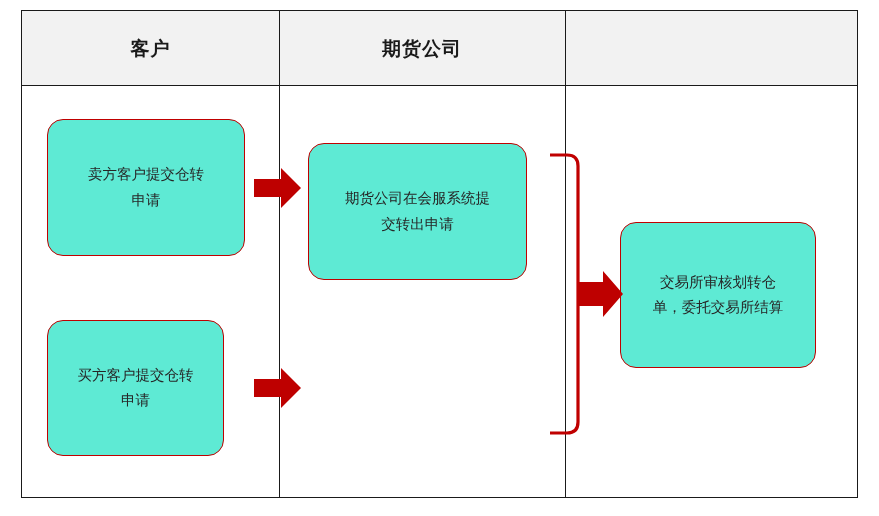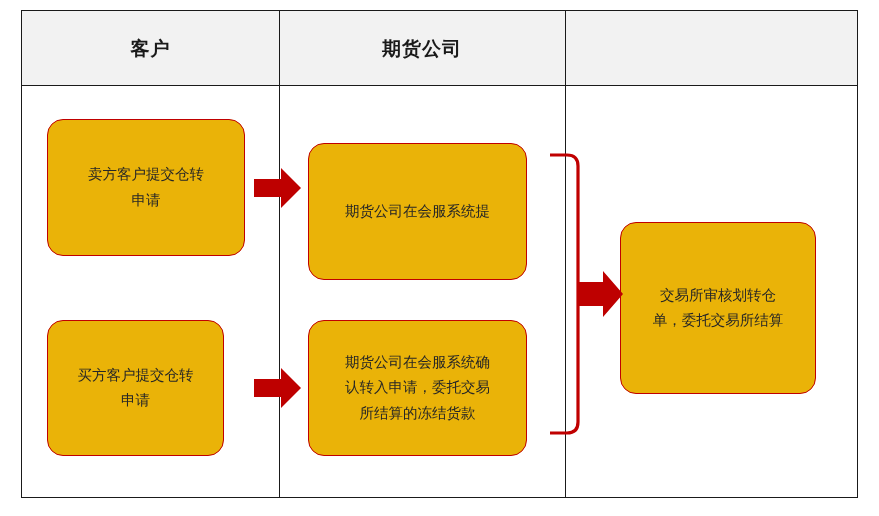--- a/index.html
+++ b/index.html
@@ -60,21 +60,21 @@
     color: #1a1a1a;
     letter-spacing: 1px;
   }
 
   
   .pbox {
     position: absolute;
     box-sizing: border-box;
     border: 1.7px solid #c00000;
     border-radius: 16px;
-    background: #eab308;
+    background: #5eead4;
     display: flex;
     align-items: center;
     justify-content: center;
     text-align: center;
     color: #262626;
     font-size: 14.5px;
     line-height: 1.75;
     padding: 6px 18px;
   }
   .pbox span { display: block; }
@@ -111,39 +111,33 @@
   <div class="pbox" style="left:47px; top:119px; width:198px; height:137px;">
     <div>
       <span>卖方客户提交仓转</span>
       <span>申请</span>
     </div>
   </div>
 
   <div class="pbox" style="left:308px; top:119px; width:219px; height:137px;margin-top:24px;">
     <div>
       <span>期货公司在会服系统提</span>
+      <span>交转出申请</span>
     </div>
   </div>
 
   <div class="pbox" style="left:47px; top:320px; width:177px; height:136px;">
     <div>
       <span>买方客户提交仓转</span>
       <span>申请</span>
     </div>
   </div>
 
-  <div class="pbox" style="left:308px; top:320px; width:219px; height:136px;">
-    <div>
-      <span>期货公司在会服系统确</span>
-      <span>认转入申请，委托交易</span>
-      <span>所结算的冻结货款</span>
-    </div>
-  </div>
 
-  <div class="pbox" style="left:620px; top:222px; width:196px; height:172px;">
+  <div class="pbox" style="left:620px; top:222px; width:196px; height:146px;">
     <div>
       <span>交易所审核划转仓</span>
       <span>单，委托交易所结算</span>
     </div>
   </div>
 
   <div class="block-arrow" style="left:254px; top:166px; width:48px; height:44px;">
     <svg width="48" height="44" viewBox="0 0 48 44" xmlns="http://www.w3.org/2000/svg">
       <path d="M0,13 L27,13 L27,2 L47,22 L27,42 L27,31 L0,31 Z" fill="#be0000"></path>
     </svg>

